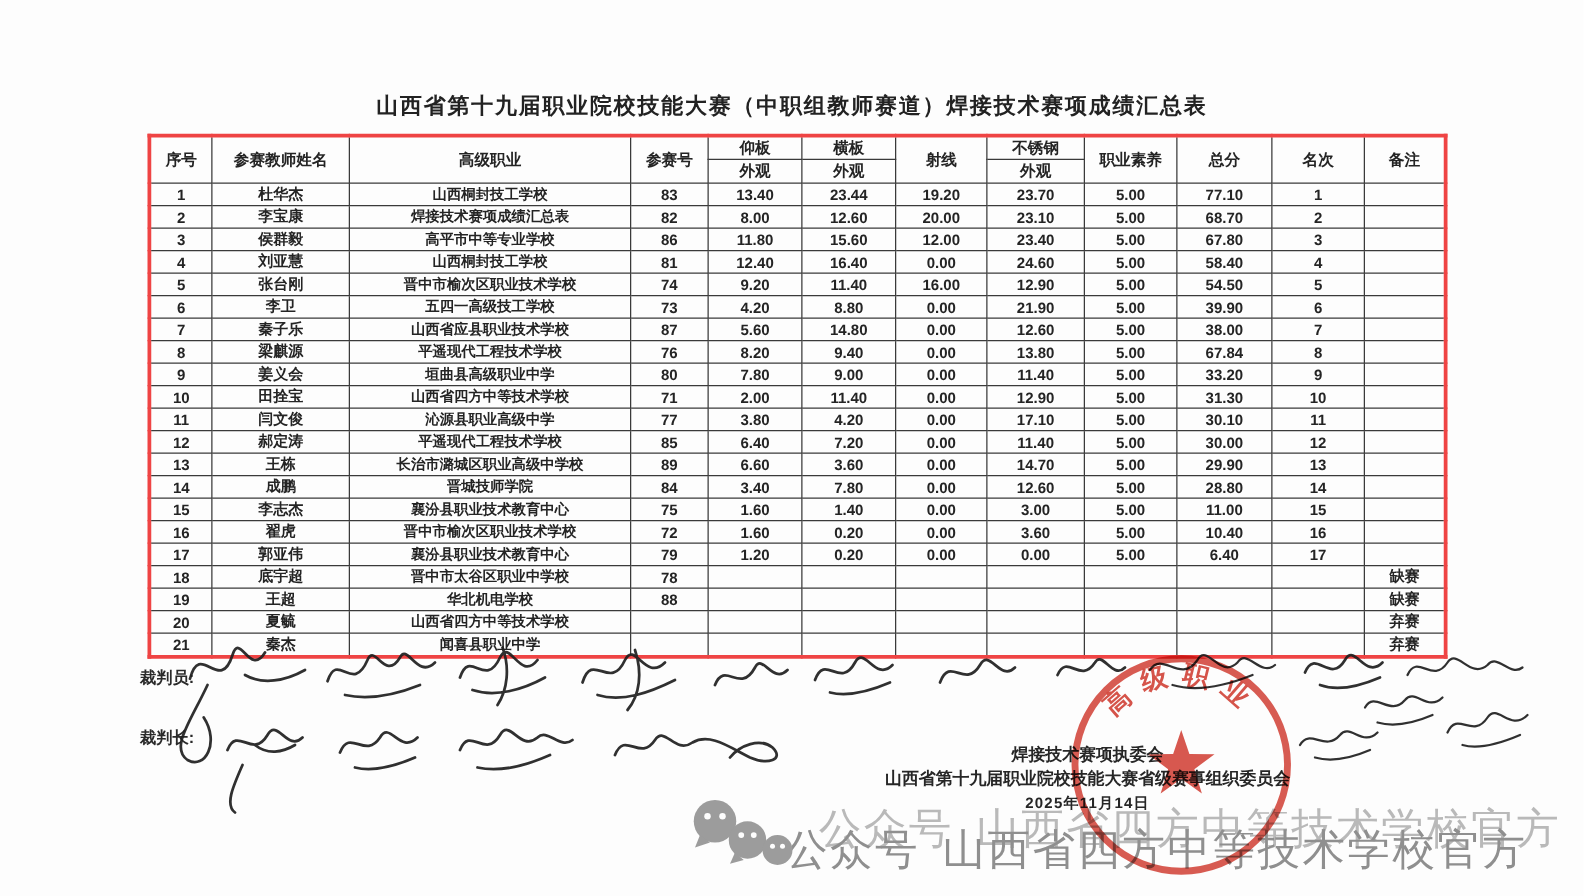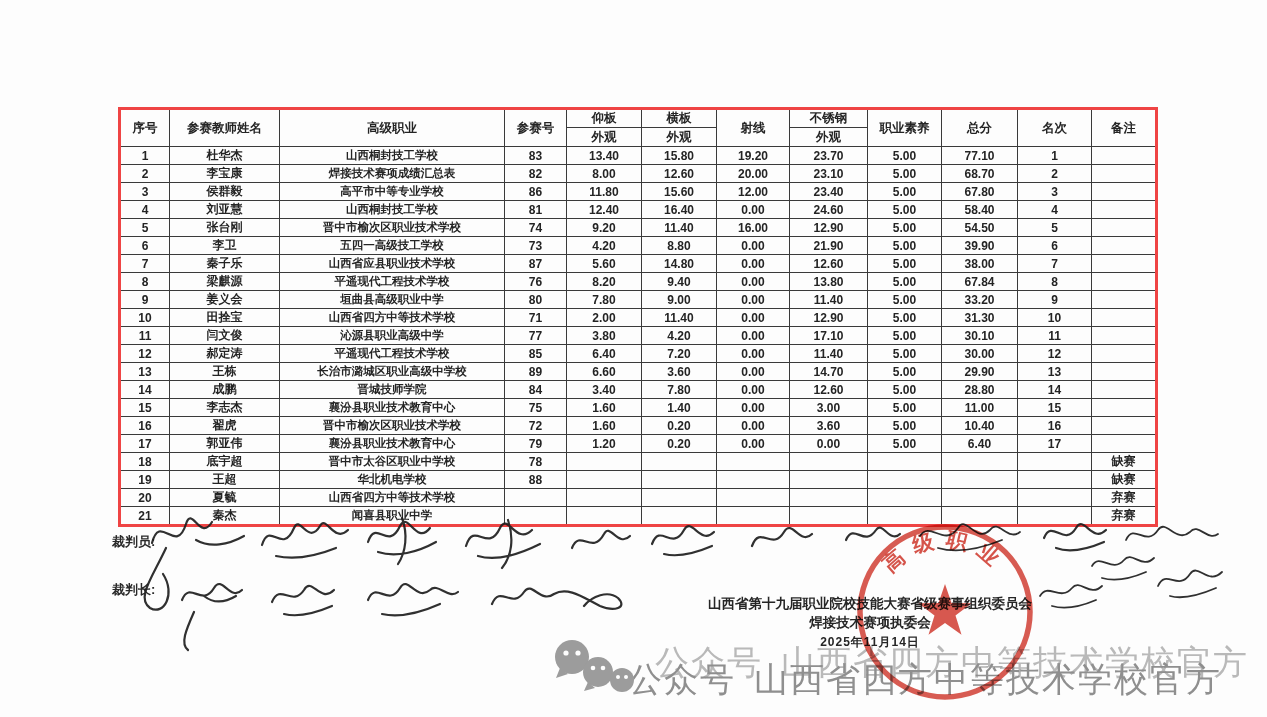--- a/index.html
+++ b/index.html
@@ -39,20 +39,21 @@
                white-space:nowrap; font-weight:500; }
   #wm-copy1 { left:655px; top:640px; color:#b9b9b9; }
   #wm-copy2 { left:628px; top:657px; color:#8f8f8f; }
   .wm-gap { display:inline-block; width:18px; }
 </style>
 </head>
 <body>
 
 <div id="page">
 
+  <div class="doc-title">山西省第十九届职业院校技能大赛（中职组教师赛道）焊接技术赛项成绩汇总表</div>
 
   <table class="score-table">
     <colgroup>
       <col style="width:50px">
         <col style="width:110px">
         <col style="width:225px">
       <col style="width:62px">
         <col style="width:75px">
         <col style="width:75px">
       <col style="width:73px">
@@ -83,21 +84,21 @@
         <th>外观</th>
       </tr>
     </thead>
     <tbody>
         <tr>
           <td>1</td>
           <td>杜华杰</td>
           <td>山西桐封技工学校</td>
           <td>83</td>
           <td>13.40</td>
-          <td>15.80</td>
+          <td>23.44</td>
           <td>19.20</td>
           <td>23.70</td>
           <td>5.00</td>
           <td>77.10</td>
           <td>1</td>
           <td></td>
         </tr>
         <tr>
           <td>2</td>
           <td>李宝康</td>
@@ -378,22 +379,22 @@
           <td></td>
           <td>弃赛</td>
         </tr>
       </tbody>
   </table>
 
   <div id="judges-label" class="footer-label">裁判员:</div>
   <div id="chief-label" class="footer-label">裁判长:</div>
 
   <div class="committee">
+    <div class="line">焊接技术赛项执委会</div>
     <div class="line">山西省第十九届职业院校技能大赛省级赛事组织委员会</div>
-    <div class="line">焊接技术赛项执委会</div>
     <div class="date">2025年11月14日</div>
   </div>
 
   <div id="wm-copy1" class="watermark">
     <span>公众号</span><span class="wm-gap"></span><span>山西省四方中等技术学校官方</span>
   </div>
   <div id="wm-copy2" class="watermark">
     <span>公众号</span><span class="wm-gap"></span><span>山西省四方中等技术学校官方</span>
   </div>
 

